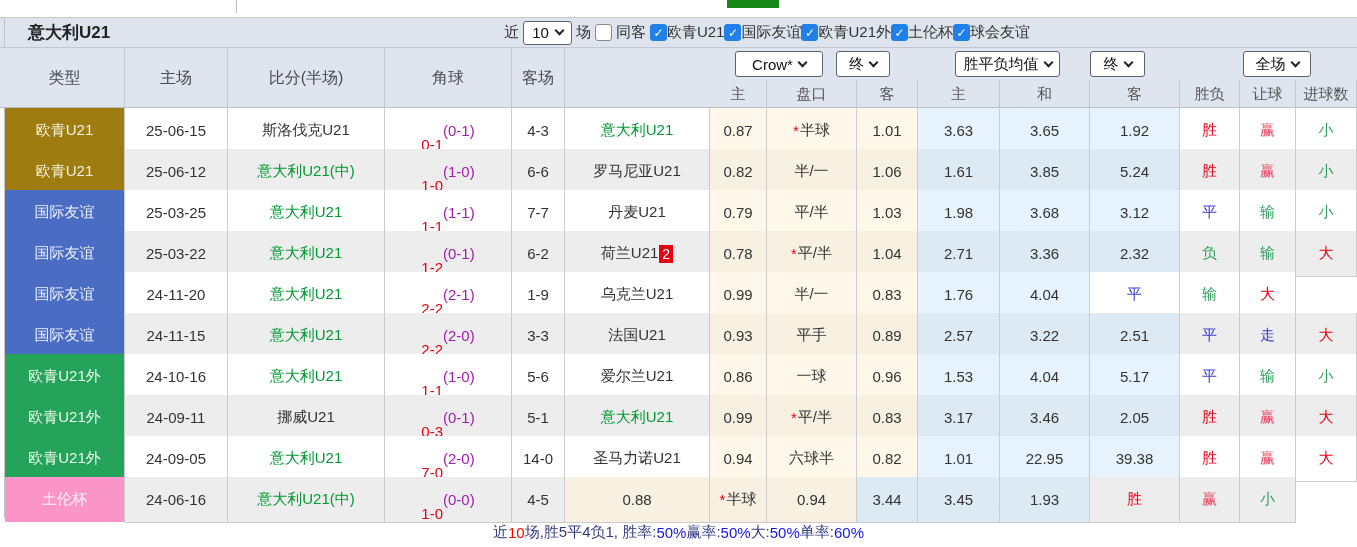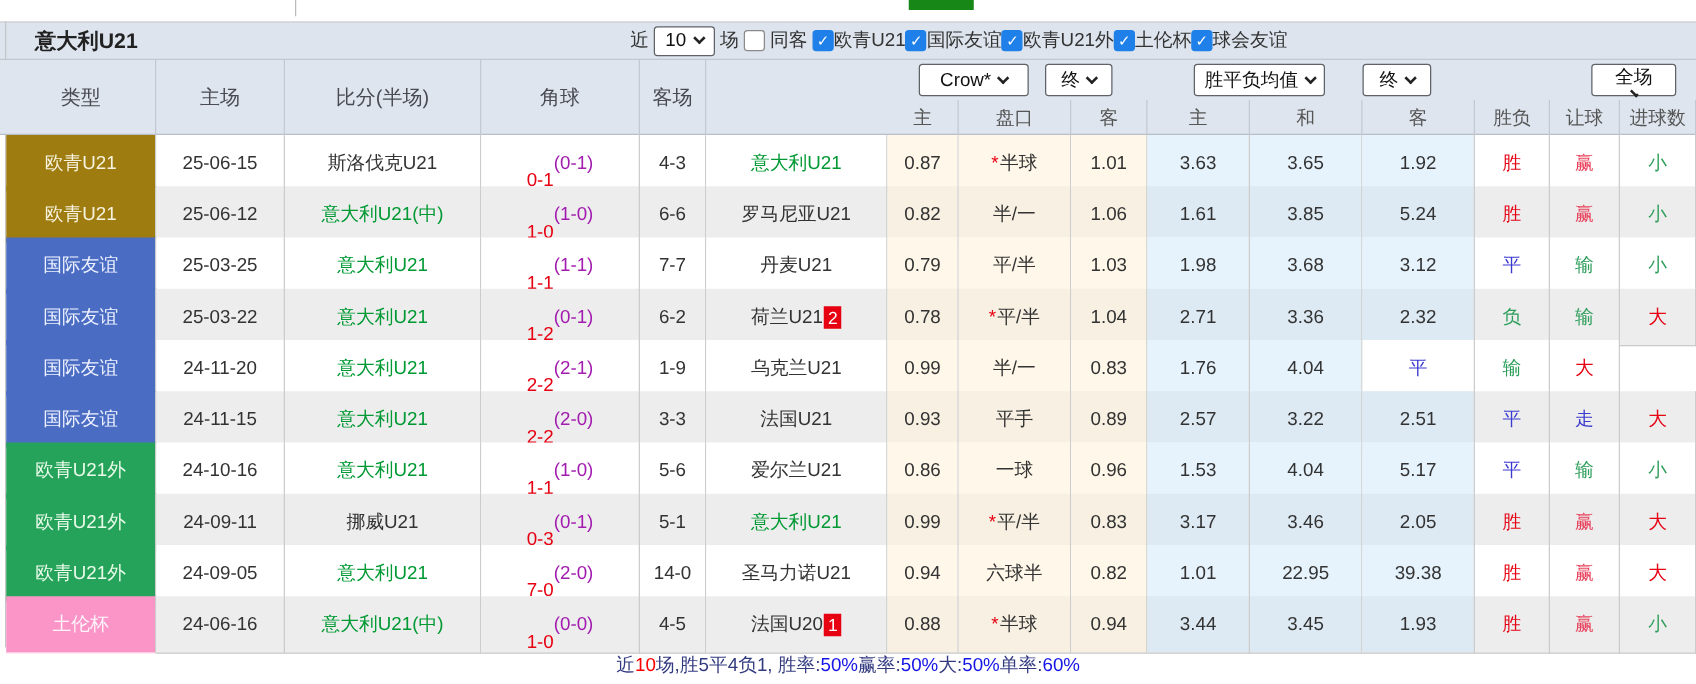--- a/index.html
+++ b/index.html
@@ -143,21 +143,21 @@
             <span class="caret"></span>
           </span>
         <span class="hsel" style="left:245px;width:105px;">
             <span>胜平负均值</span>
             <span class="caret"></span>
           </span>
         <span class="hsel" style="left:380px;width:55px;">
             <span>终</span>
             <span class="caret"></span>
           </span>
-        <span class="hsel" style="left:563px;width:68px;flex-direction:column;">
+        <span class="hsel" style="left:533px;width:68px;">
             <span>全场</span>
             <span class="caret"></span>
           </span>
       </div>
       <div class="hsub" style="grid-column:7">主</div>
       <div class="hsub" style="grid-column:8">盘口</div>
       <div class="hsub" style="grid-column:9">客</div>
       <div class="hsub" style="grid-column:10">主</div>
       <div class="hsub" style="grid-column:11">和</div>
       <div class="hsub" style="grid-column:12">客</div>
@@ -377,24 +377,20 @@
 
   <div class="grid row">
     <div class="cell type t-pink">土伦杯</div>
     <div class="cell">24-06-16</div>
     <div class="cell f-home italy">意大利U21(中)</div>
     <div class="cell f-score">
           <span class="score-main">1-0</span>
           <span class="score-half">(0-0)</span>
         </div>
     <div class="cell f-corner">4-5</div>
-    <div class="cell f-away">
-          <span>法国U20</span>
-          <span class="badge">1</span>
-        </div>
     <div class="cell tint-cream">0.88</div>
     <div class="cell tint-cream"><span class="star">*</span>半球</div>
     <div class="cell tint-cream">0.94</div>
     <div class="cell tint-blue">3.44</div>
     <div class="cell tint-blue">3.45</div>
     <div class="cell tint-blue">1.93</div>
     <div class="cell f-result c-red">胜</div>
     <div class="cell f-let c-rose">赢</div>
     <div class="cell f-goals c-green">小</div>
   </div>

